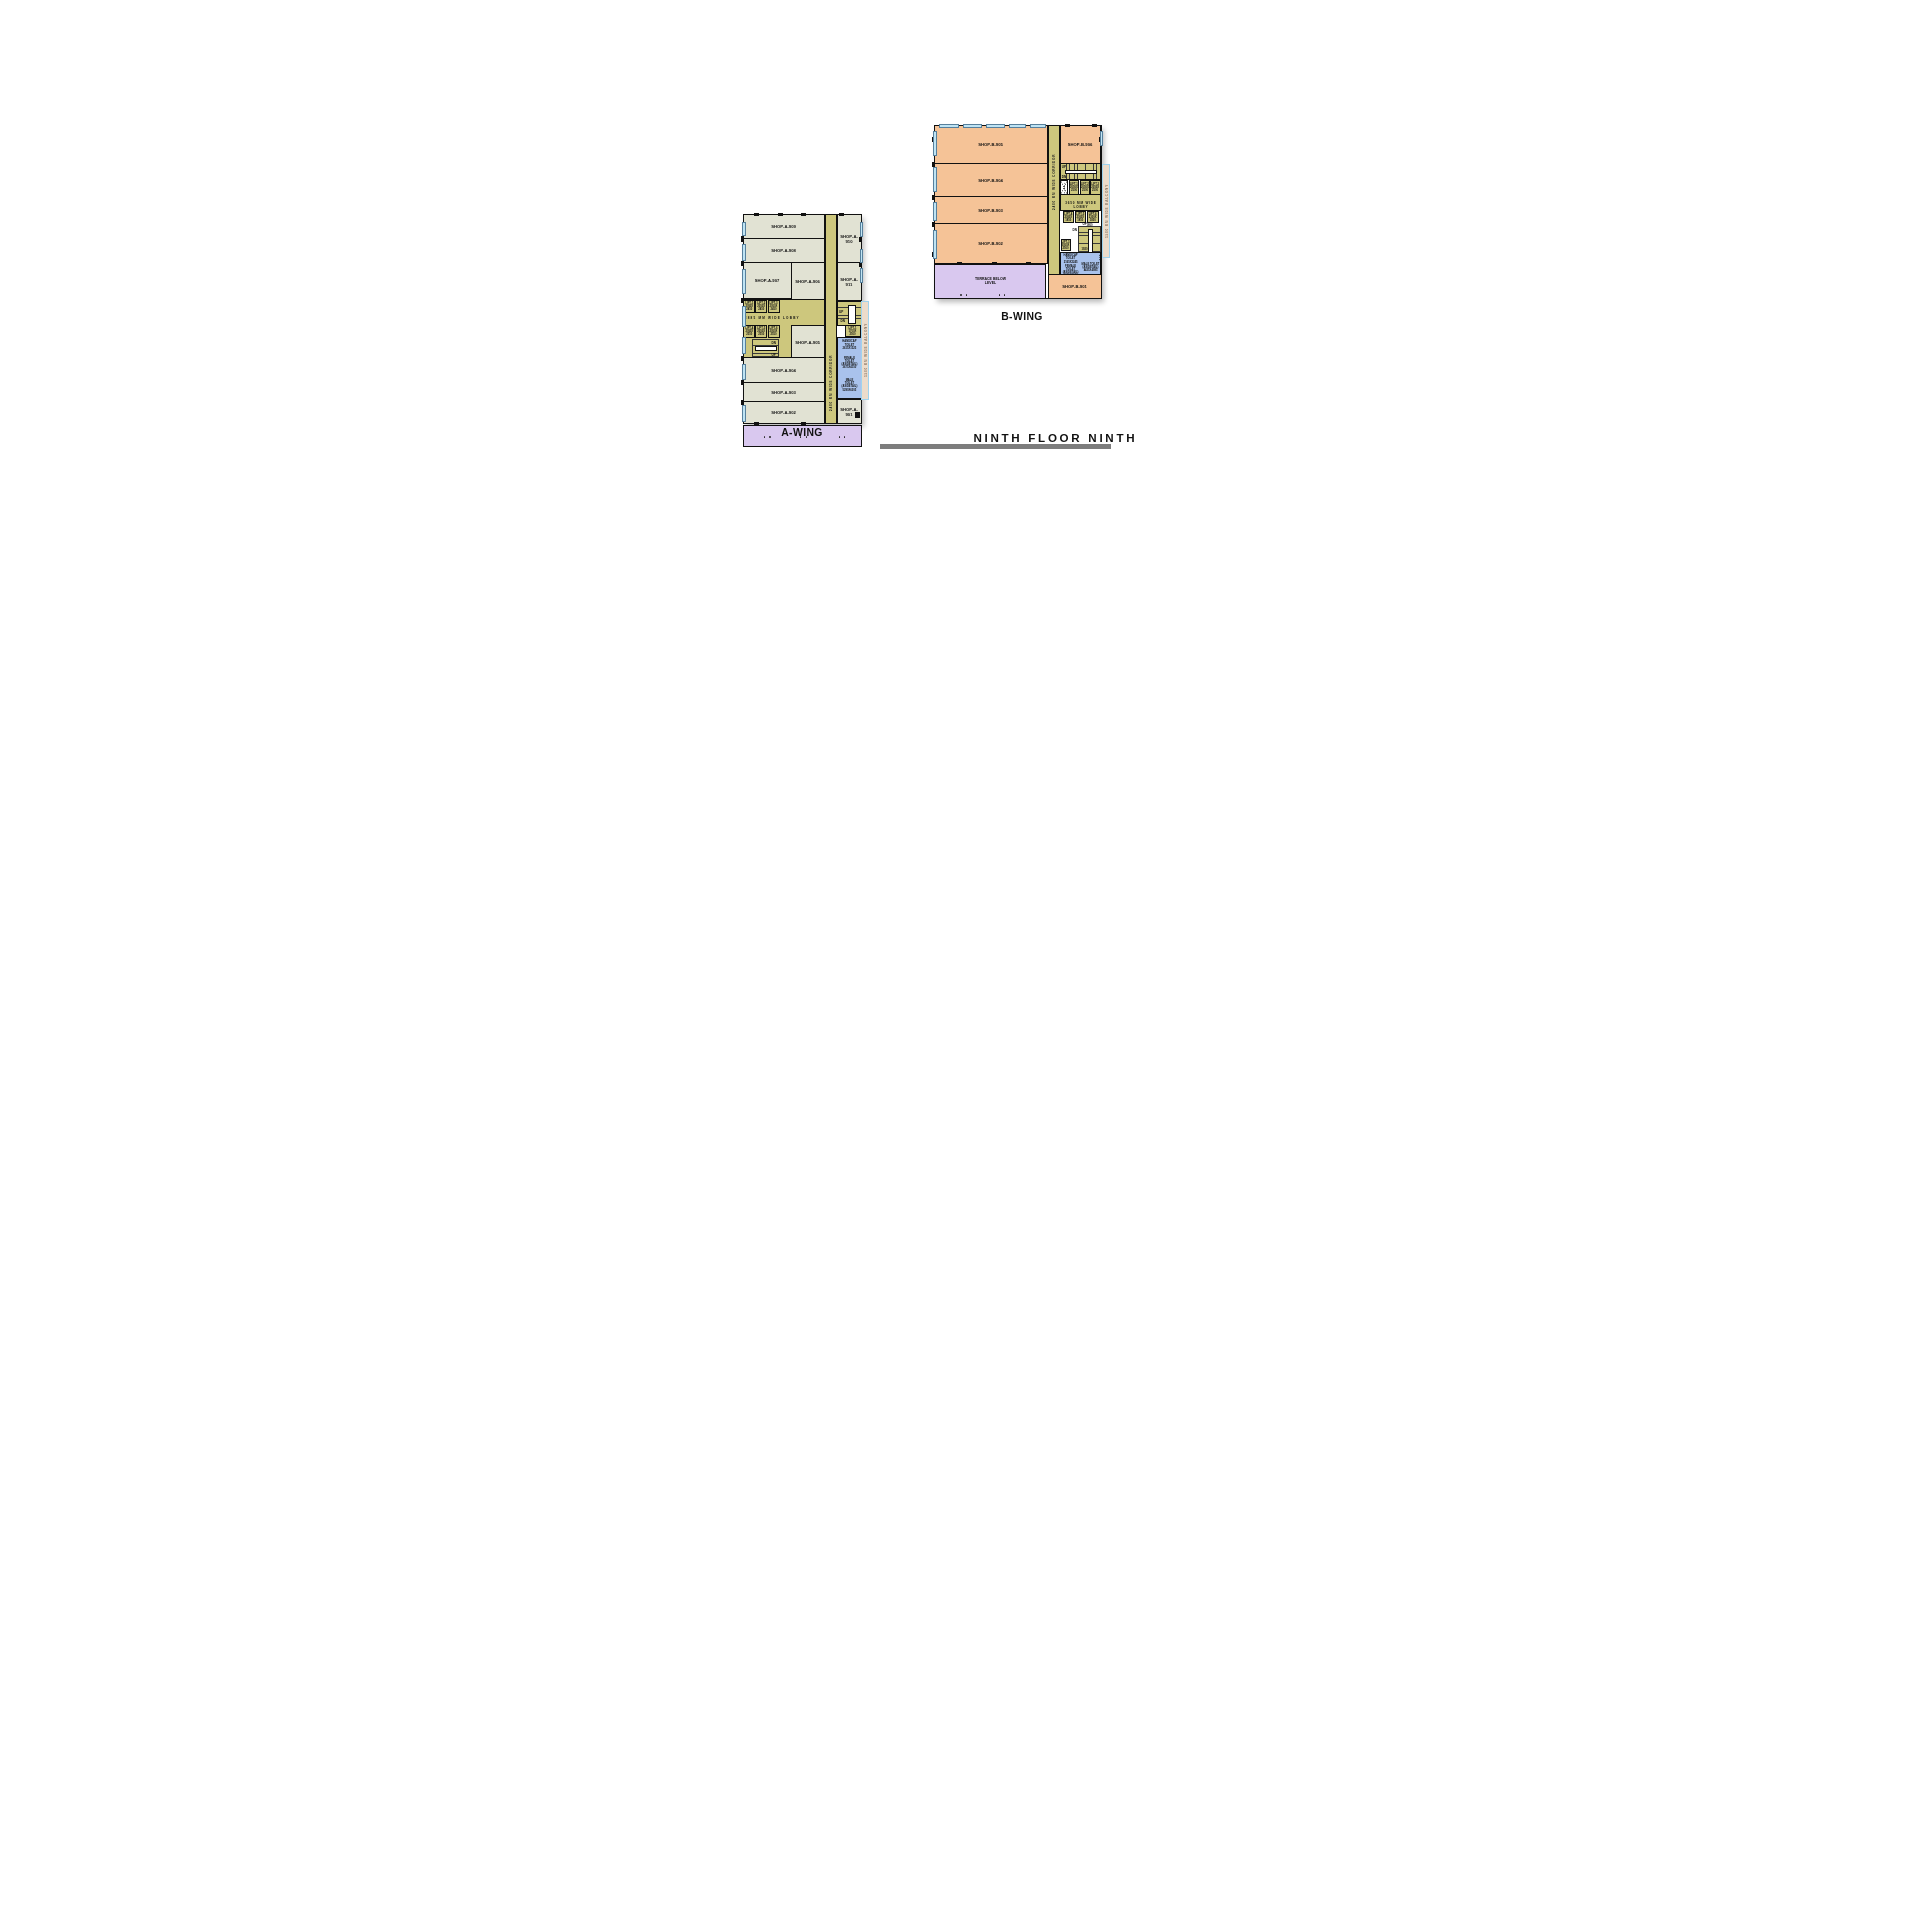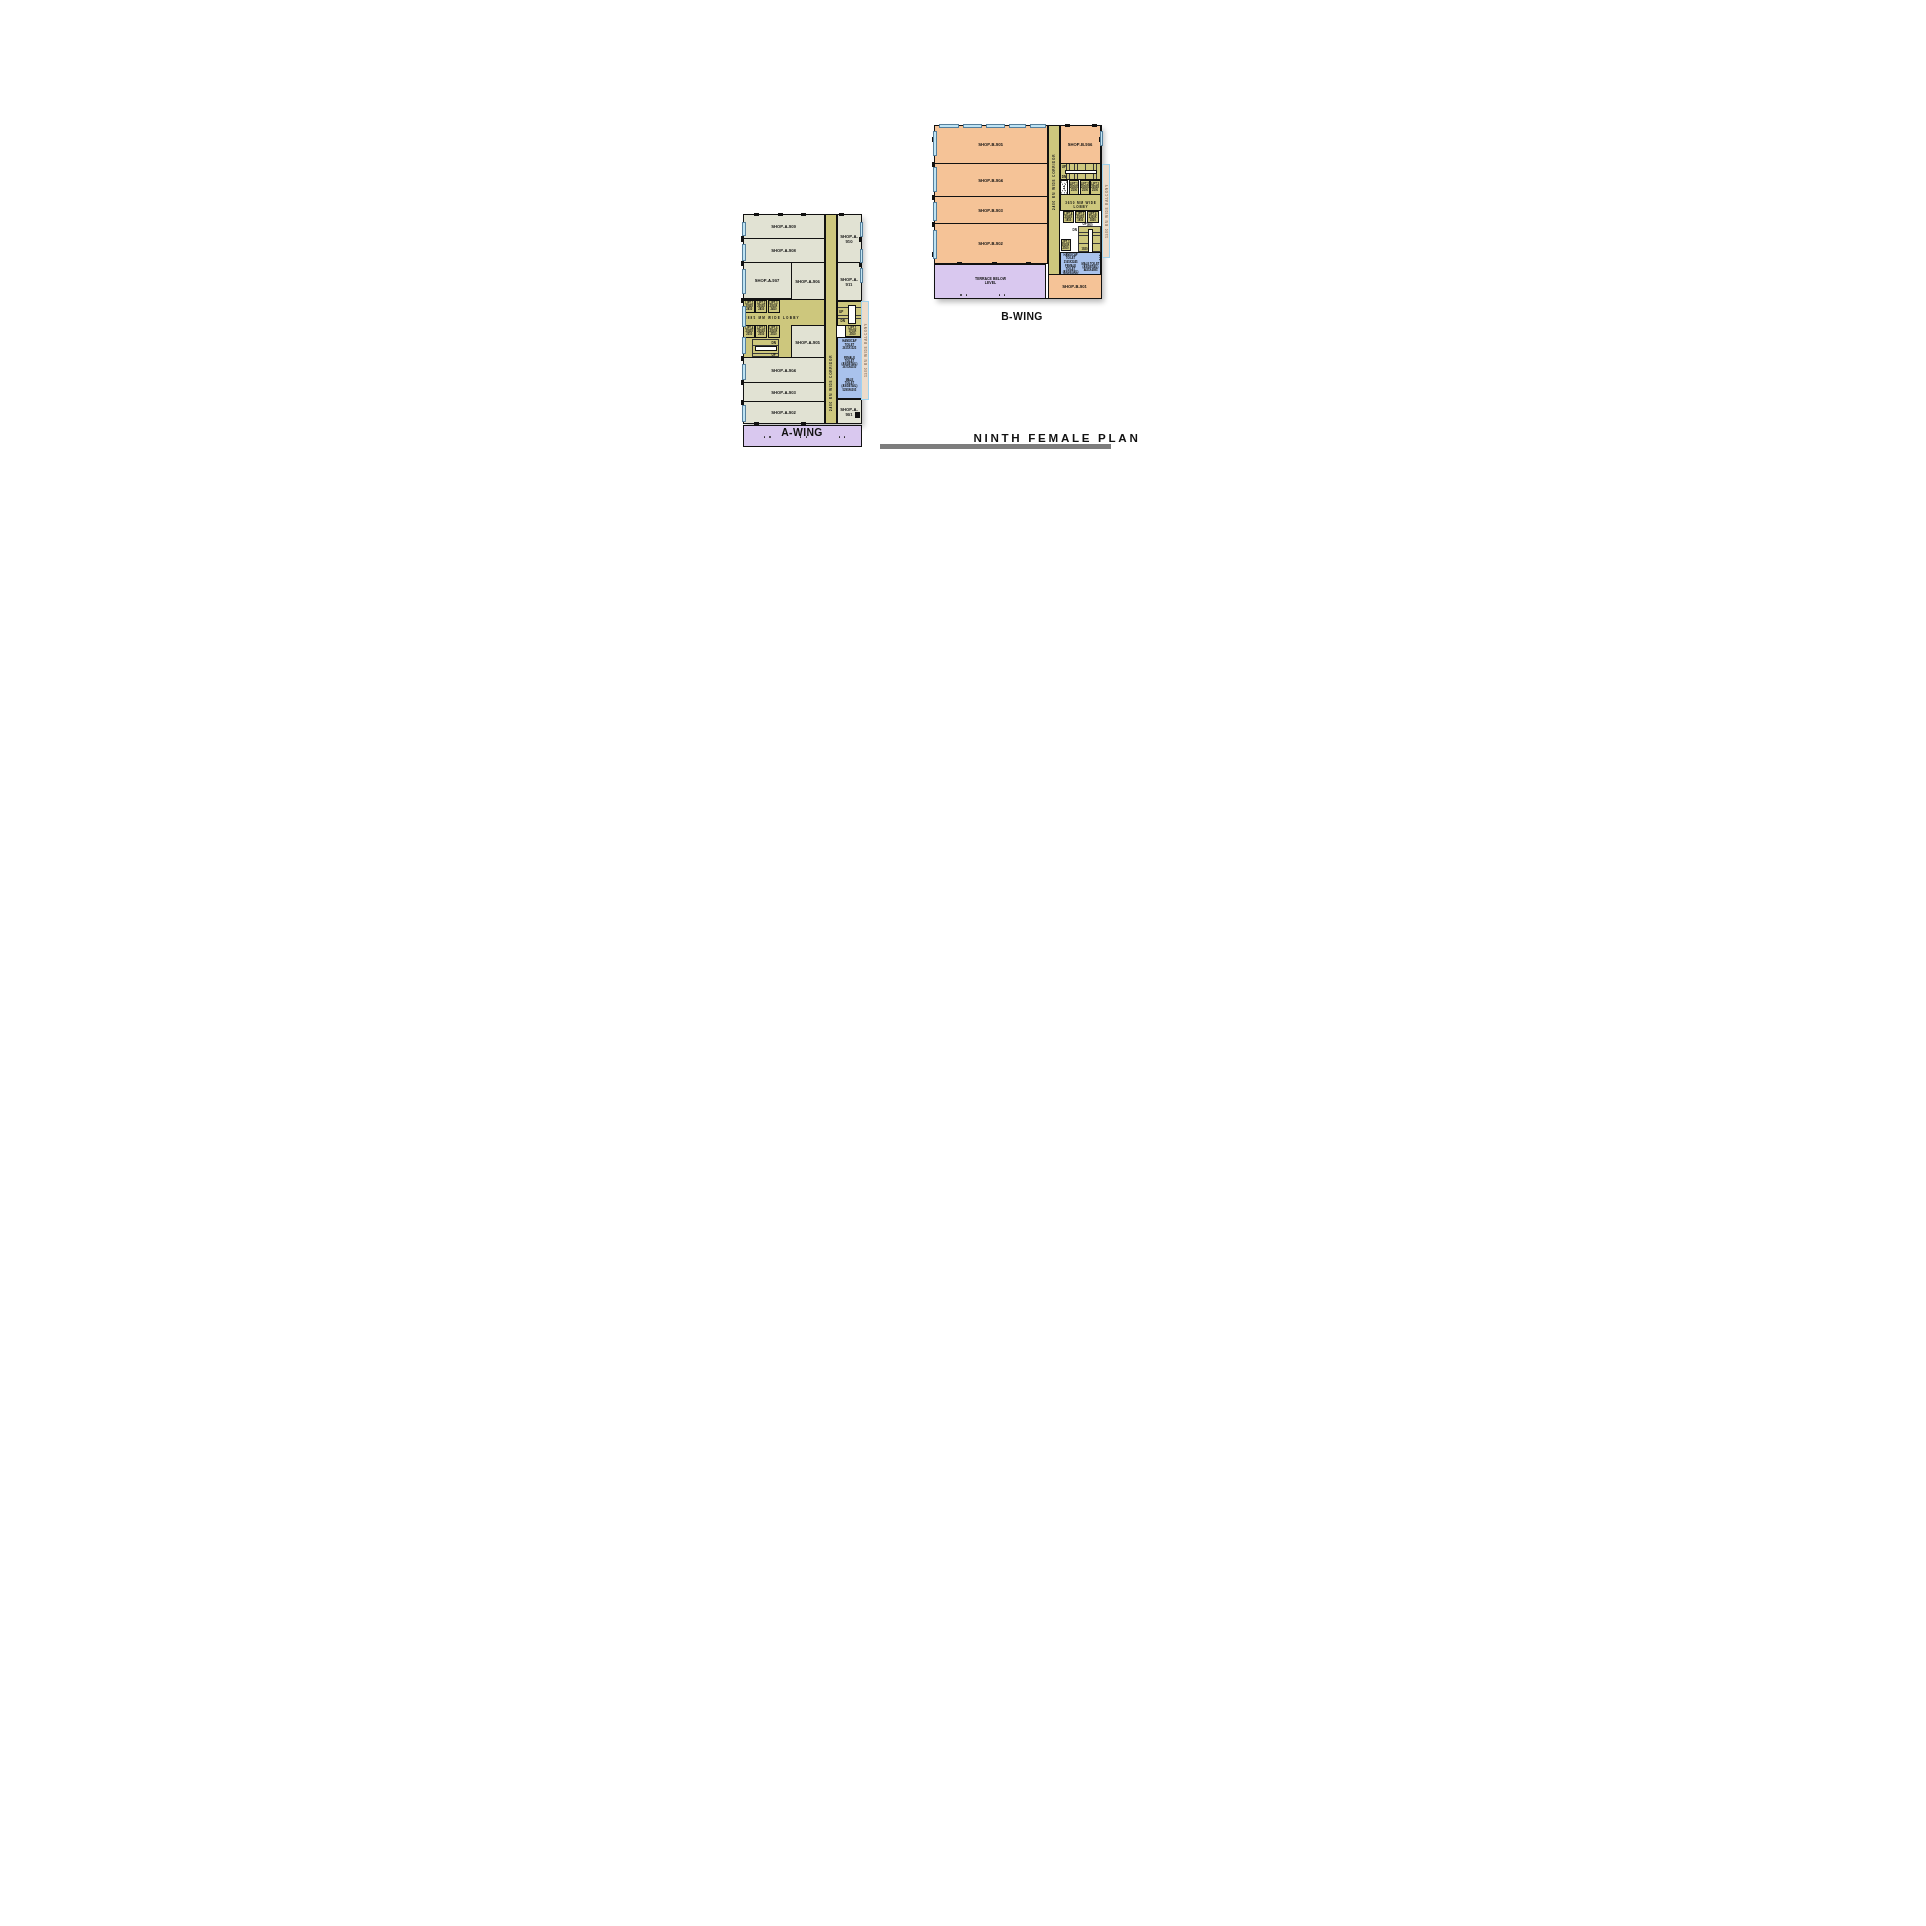--- a/index.html
+++ b/index.html
@@ -305,17 +305,17 @@
     <div class="win" style="left:96px;top:-0.8px;width:14px;height:1.9px;"></div>
     <div class="win" style="left:-0.8px;top:5.8px;width:1.9px;height:23px;"></div>
     <div class="win" style="left:-0.8px;top:42px;width:1.9px;height:23px;"></div>
     <div class="win" style="left:-0.8px;top:77px;width:1.9px;height:17.3px;"></div>
     <div class="win" style="left:-0.8px;top:105px;width:1.9px;height:27px;"></div>
     <div class="win" style="left:166px;top:5.8px;width:1.9px;height:13px;"></div>
   </div>
 
   <div class="wing-lbl" style="left:297px;top:311px;width:123px;">B-WING</div>
 
-  <div class="title" style="left:310px;top:431px;">NINTH FEMALE PLAN</div>
+  <div class="title" style="left:310px;top:431px;">NINTH FLOOR NINTH</div>
   <div class="bar" style="left:216px;top:444px;width:231px;height:5.4px;"></div>
 
 </div>
 
 
 </body></html>

